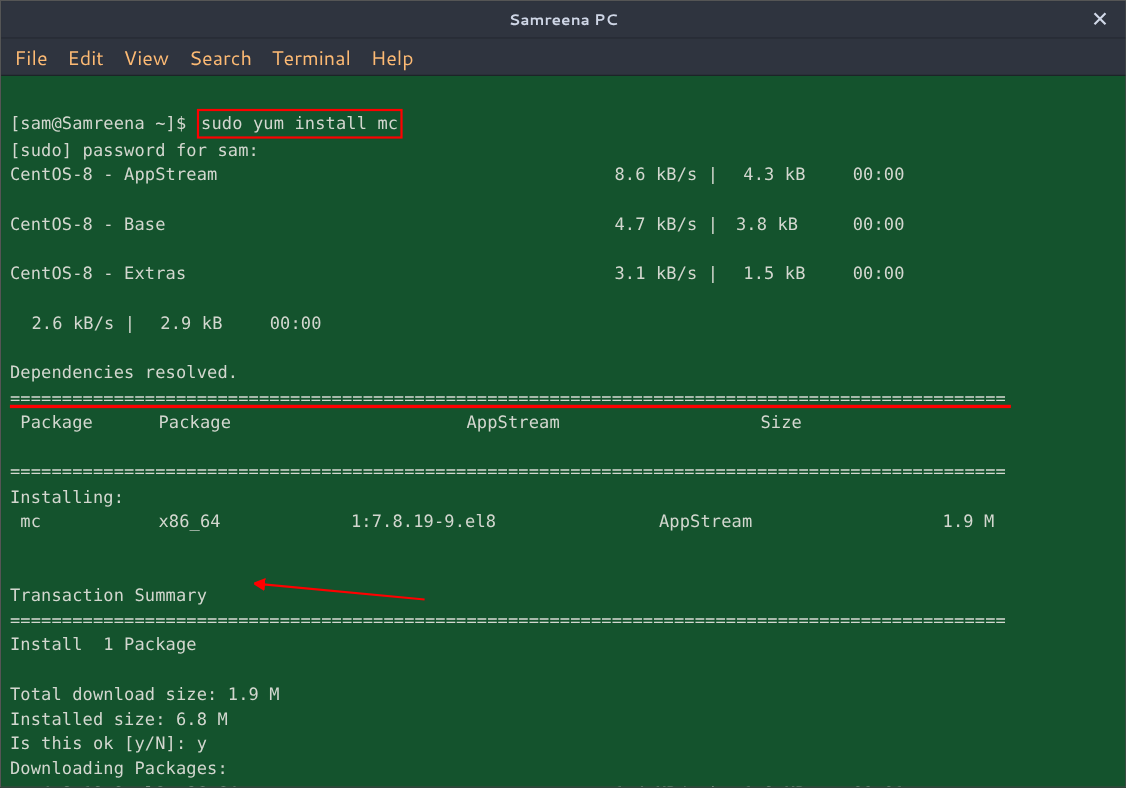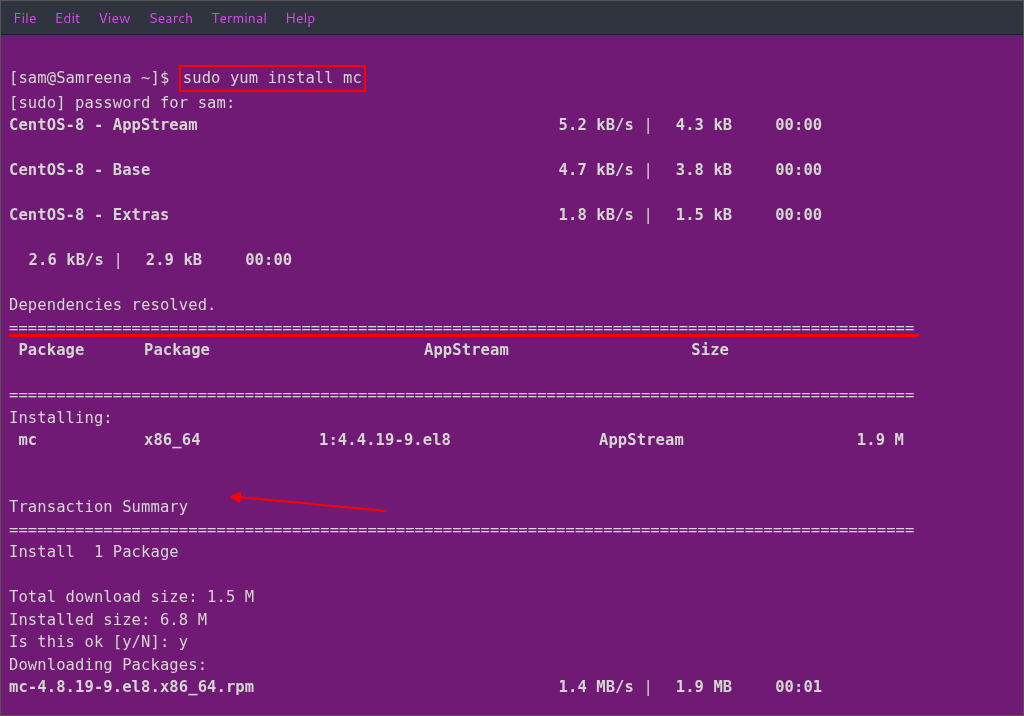--- a/index.html
+++ b/index.html
@@ -41,29 +41,29 @@
     cursor: pointer;
   }
   .titlebar .close svg { width: 14px; height: 14px; }
   .menubar {
     background: #2f343f;
     height: 34px;
     display: flex;
     align-items: center;
     gap: 18px;
     padding: 0 12px;
-    color: #d946ef;
+    color: #fdba74;
     font-family: Cantarell, "DejaVu Sans", sans-serif;
-    font-size: 14px;
+    font-size: 18px;
     border-bottom: 1px solid #1c1f26;
   }
   .menubar span { cursor: pointer; }
   .terminal {
     flex: 1;
-    background: #701a75;
+    background: #14532d;
     padding: 8px 8px 8px 8px;
     line-height: 1.45;
     white-space: pre;
     font-family: "DejaVu Sans Mono", "Liberation Mono", monospace;
     font-size: 15.5px;
     letter-spacing: 0.1px;
     position: relative;
     overflow: hidden;
   }
   .prompt { color: #d3d7cf; }
@@ -74,55 +74,63 @@
   }
   .redline {
     position: absolute;
     height: 3px;
     background: #ff0000;
   }
   .arrow {
     position: absolute;
   }
   .row { display: flex; }
-  .col { display: inline-block; font-weight: bold; }
+  .col { display: inline-block; }
 </style>
 </head>
 <body>
 
 <div class="window">
+  <div class="titlebar">
+    <span>Samreena PC</span>
+    <span class="close">
+      <svg viewBox="0 0 14 14">
+          <path d="M2 2 L12 12 M12 2 L2 12" stroke="#cfd6e6" stroke-width="2" fill="none"></path>
+        </svg>
+    </span>
+  </div>
 
   <div class="menubar">
     <span>File</span>
     <span>Edit</span>
     <span>View</span>
     <span>Search</span>
     <span>Terminal</span>
     <span>Help</span>
   </div>
 
   <div class="terminal">
 <span class="prompt">[sam@Samreena ~]$ </span><span class="redbox"><span>sudo yum install mc</span></span>
 <span>[sudo] password for sam:</span>
-<span class="row"><span class="col" style="width:530px">CentOS-8 - AppStream</span><span class="col" style="width:95px;text-align:right">5.2 kB/s</span> | <span class="col" style="width:70px;text-align:right">4.3 kB</span><span class="col" style="width:90px;text-align:right">00:00</span></span>
-<span class="row"><span class="col" style="width:530px">CentOS-8 - Base</span><span class="col" style="width:95px;text-align:right">4.7 kB/s</span> | <span class="col" style="width:70px;text-align:right">3.8 kB</span><span class="col" style="width:90px;text-align:right">00:00</span></span>
-<span class="row"><span class="col" style="width:530px">CentOS-8 - Extras</span><span class="col" style="width:95px;text-align:right">1.8 kB/s</span> | <span class="col" style="width:70px;text-align:right">1.5 kB</span><span class="col" style="width:90px;text-align:right">00:00</span></span>
+<span class="row"><span class="col" style="width:530px">CentOS-8 - AppStream</span><span class="col" style="width:95px;text-align:right">8.6 kB/s</span> | <span class="col" style="width:70px;text-align:right">4.3 kB</span><span class="col" style="width:90px;text-align:right">00:00</span></span>
+<span class="row"><span class="col" style="width:530px">CentOS-8 - Base</span><span class="col" style="width:95px;text-align:right">4.7 kB/s</span> | <span class="col" style="width:70px;text-align:center">3.8 kB</span><span class="col" style="width:90px;text-align:right">00:00</span></span>
+<span class="row"><span class="col" style="width:530px">CentOS-8 - Extras</span><span class="col" style="width:95px;text-align:right">3.1 kB/s</span> | <span class="col" style="width:70px;text-align:right">1.5 kB</span><span class="col" style="width:90px;text-align:right">00:00</span></span>
 <span class="row"><span class="col" style="width:95px;text-align:right">2.6 kB/s</span> | <span class="col" style="width:70px;text-align:right">2.9 kB</span><span class="col" style="width:90px;text-align:right">00:00</span></span>
 <span>Dependencies resolved.</span>
 <span>================================================================================================</span>
 <span class="row"><span class="col" style="width:135px"> Package</span><span class="col" style="width:280px">Package</span><span class="col" style="width:225px">AppStream</span><span class="col" style="width:80px;text-align:right">Size</span></span>
 <span>================================================================================================</span>
 <span>Installing:</span>
-<span class="row"><span class="col" style="width:135px"> mc</span><span class="col" style="width:175px">x86_64</span><span class="col" style="width:280px">1:4.4.19-9.el8</span><span class="col" style="width:225px">AppStream</span><span class="col" style="width:80px;text-align:right">1.9 M</span></span>
+<span class="row"><span class="col" style="width:135px"> mc</span><span class="col" style="width:175px">x86_64</span><span class="col" style="width:280px">1:7.8.19-9.el8</span><span class="col" style="width:225px">AppStream</span><span class="col" style="width:80px;text-align:right">1.9 M</span></span>
 
 <span>Transaction Summary</span>
 <span>================================================================================================</span>
 <span>Install  1 Package</span>
 
-<span>Total download size: 1.5 M</span>
+<span>Total download size: 1.9 M</span>
 <span>Installed size: 6.8 M</span>
 <span>Is this ok [y/N]: </span><span>y</span>
 <span>Downloading Packages:</span>
 <span class="row"><span class="col" style="width:530px">mc-4.8.19-9.el8.x86_64.rpm</span><span class="col" style="width:95px;text-align:right">1.4 MB/s</span> | <span class="col" style="width:70px;text-align:right">1.9 MB</span><span class="col" style="width:90px;text-align:right">00:01</span></span>
 
 
 
 
 
 

